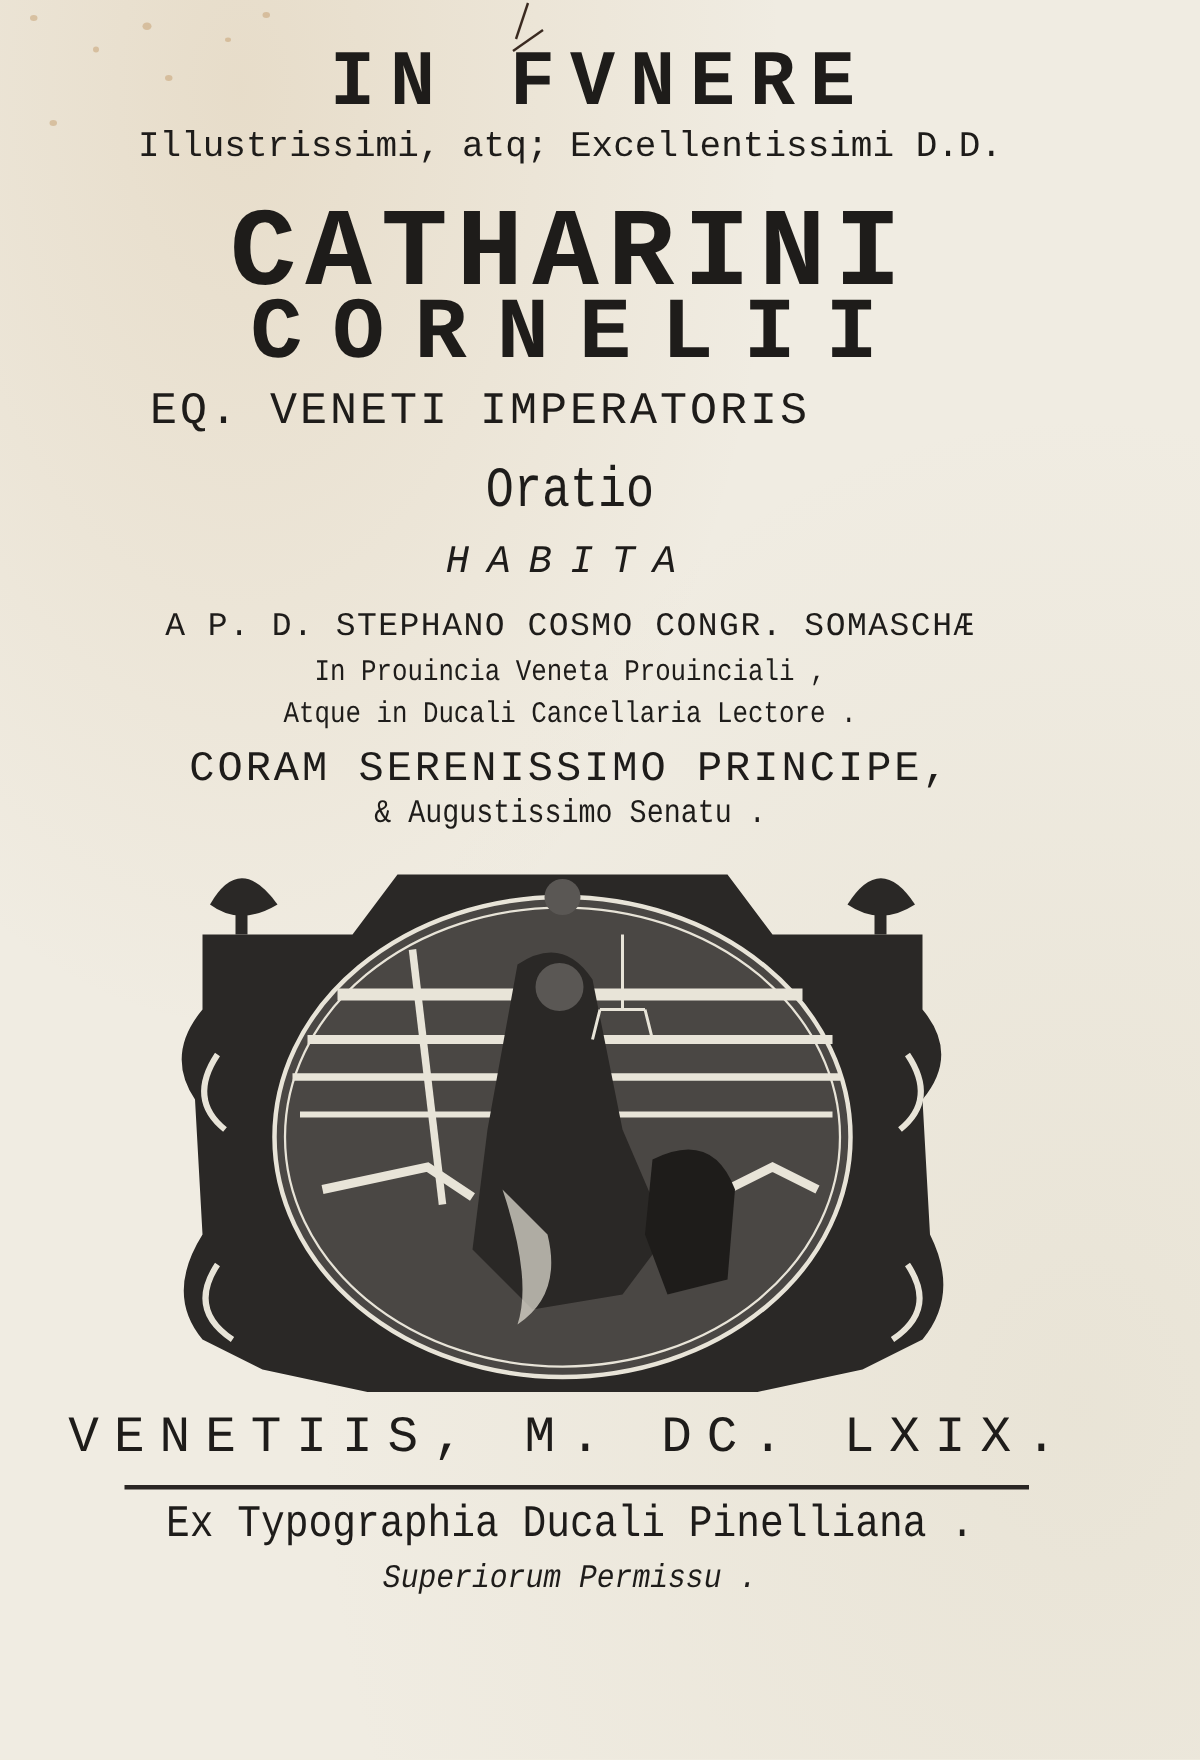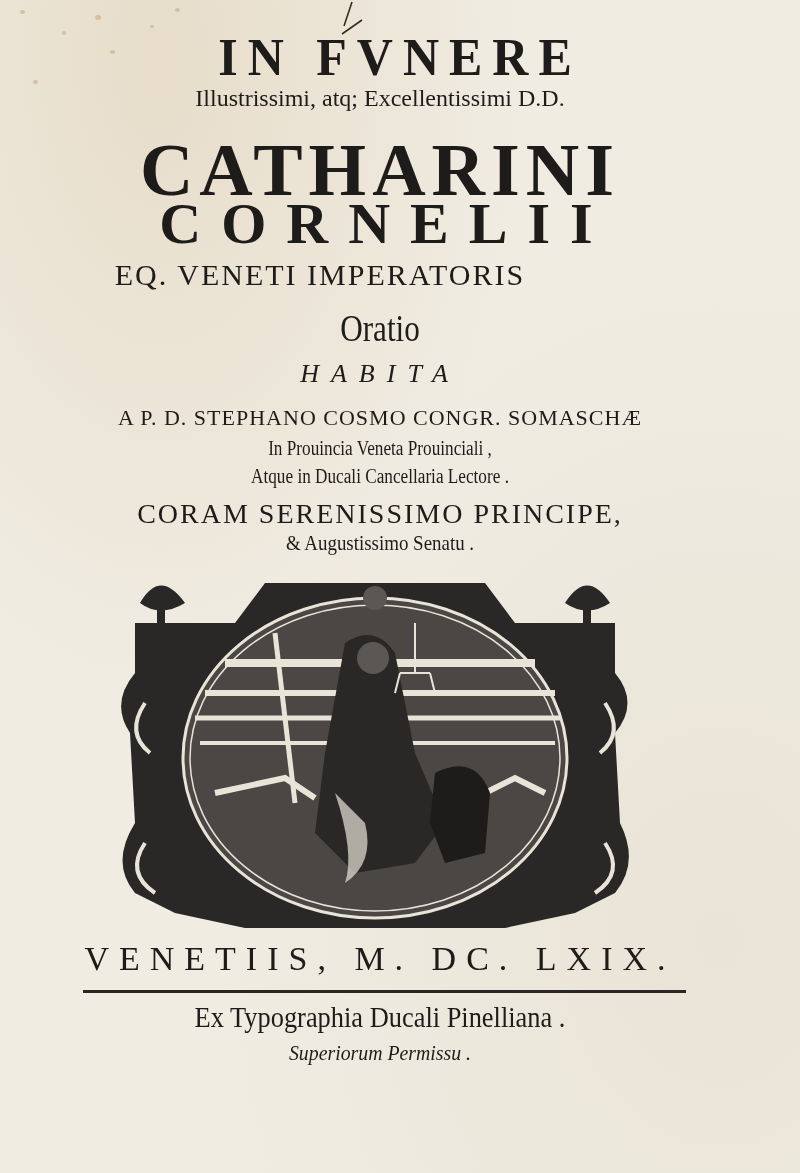--- a/index.html
+++ b/index.html
@@ -9,20 +9,21 @@
     font-family: "Liberation Serif", "DejaVu Serif", serif;
     color: #1e1c1a;
     position: relative;
   }
   .page {
     position: absolute; inset: 0;
     background:
       radial-gradient(ellipse at 20% 5%, rgba(190,150,90,0.18), transparent 40%),
       radial-gradient(ellipse at 90% 80%, rgba(200,190,160,0.18), transparent 50%),
       #f0ece2;
+    font-family: Liberation Mono, monospace;
   }
   .foxing { position: absolute; border-radius: 50%; background: rgba(180,130,70,0.35); }
   .line { position: absolute; left: 0; width: 800px; text-align: center; white-space: nowrap; }
   .pen-mark { position: absolute; left: 330px; top: 0; }
   .title-1 { top: 28px; font-size: 50px; letter-spacing: 10px; font-weight: bold; transform: scaleY(1.05); }
   .title-2 { top: 85px; font-size: 24px; left: -20px; }
   .title-3 { top: 130px; font-size: 74px; font-weight: bold; letter-spacing: 6px; left: -20px; line-height: 80px; }
   .title-4 { top: 192px; font-size: 58px; font-weight: bold; letter-spacing: 20px; left: -14px; line-height: 64px; }
   .title-5 { top: 258px; font-size: 30px; letter-spacing: 2px; left: -80px; }
   .title-6 { top: 306px; font-size: 38px; left: -20px; transform: scaleX(0.82); }

